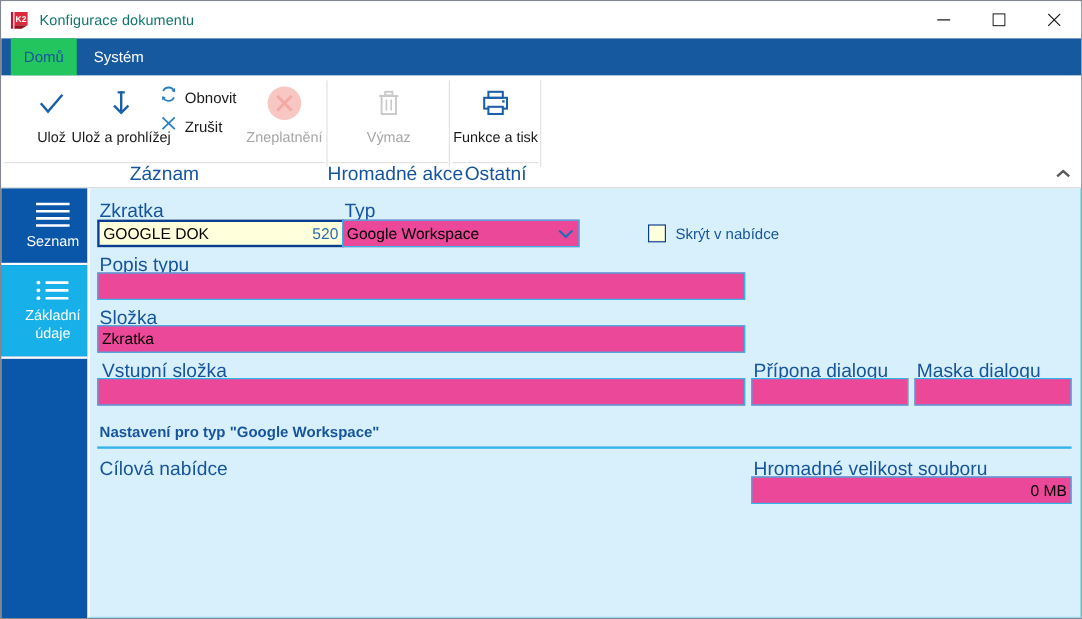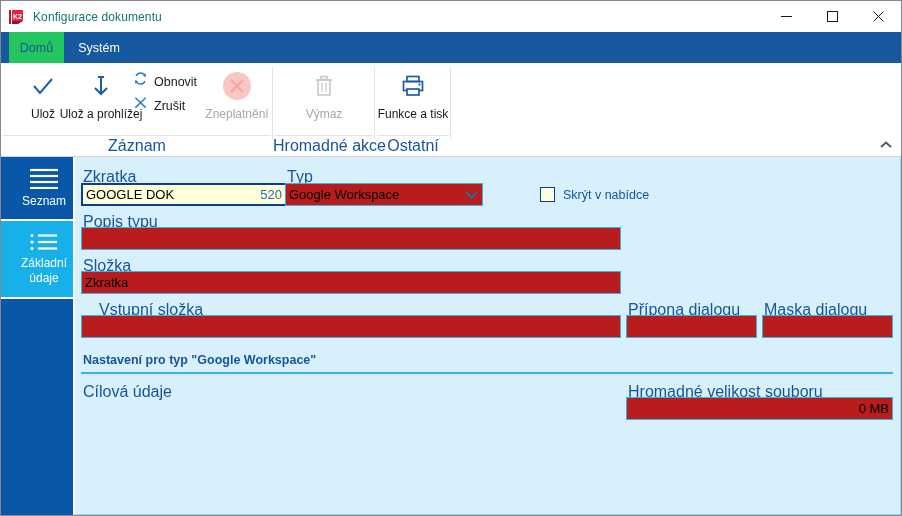--- a/index.html
+++ b/index.html
@@ -222,21 +222,21 @@
   }
   .fld-label {
     position: absolute;
     font-size: 16px;
     color: #17559b;
     white-space: nowrap;
   }
   .fld-box {
     position: absolute;
     box-sizing: border-box;
-    background: #b91c1c;
+    background: #ec4899;
     border: 1px solid #36b4e8;
     font-size: 13px;
     color: #000000;
     display: flex;
     align-items: center;
     padding: 0 3px;
   }
   .fld-box.focused {
     border: 2px solid #0b3d91;
     background: #ffffdc;
@@ -492,39 +492,39 @@
     <div class="fld-label" style="left:8px; top:56px;">Popis typu</div>
     <div class="fld-box" style="left:6px; top:70px; width:540px; height:23px;">
       <span class="val"></span>
     </div>
 
     <div class="fld-label" style="left:8px; top:100px;">Složka</div>
     <div class="fld-box" style="left:6px; top:114px; width:540px; height:23px;">
       <span class="val">Zkratka</span>
     </div>
 
-    <div class="fld-label" style="left:24px; top:144px;">Vstupní složka</div>
+    <div class="fld-label" style="left:10px; top:144px;">Vstupní složka</div>
     <div class="fld-box" style="left:6px; top:158px; width:540px; height:23px;">
       <span class="val"></span>
     </div>
 
     <div class="fld-label" style="left:553px; top:144px;">Přípona dialogu</div>
     <div class="fld-box" style="left:551px; top:158px; width:131px; height:23px;">
       <span class="val"></span>
     </div>
 
     <div class="fld-label" style="left:689px; top:144px;">Maska dialogu</div>
     <div class="fld-box" style="left:687px; top:158px; width:131px; height:23px;">
       <span class="val"></span>
     </div>
 
     <div class="section-title" style="left:8px; top:196px;">Nastavení pro typ "Google Workspace"</div>
     <div class="section-rule" style="left:6px; top:215px; width:812px;"></div>
 
-    <div class="fld-label" style="left:8px; top:226px;">Cílová údaje</div>
+    <div class="fld-label" style="left:8px; top:226px;">Cílová nabídce</div>
 
     <div class="fld-label" style="left:553px; top:226px;">Hromadné velikost souboru</div>
     <div class="fld-box" style="left:551px; top:240px; width:267px; height:23px;">
       <span class="val right" style="flex:1 1 auto;text-align:right;">0 MB</span>
     </div>
 
   </div>
 </div>
 
 </body></html>

